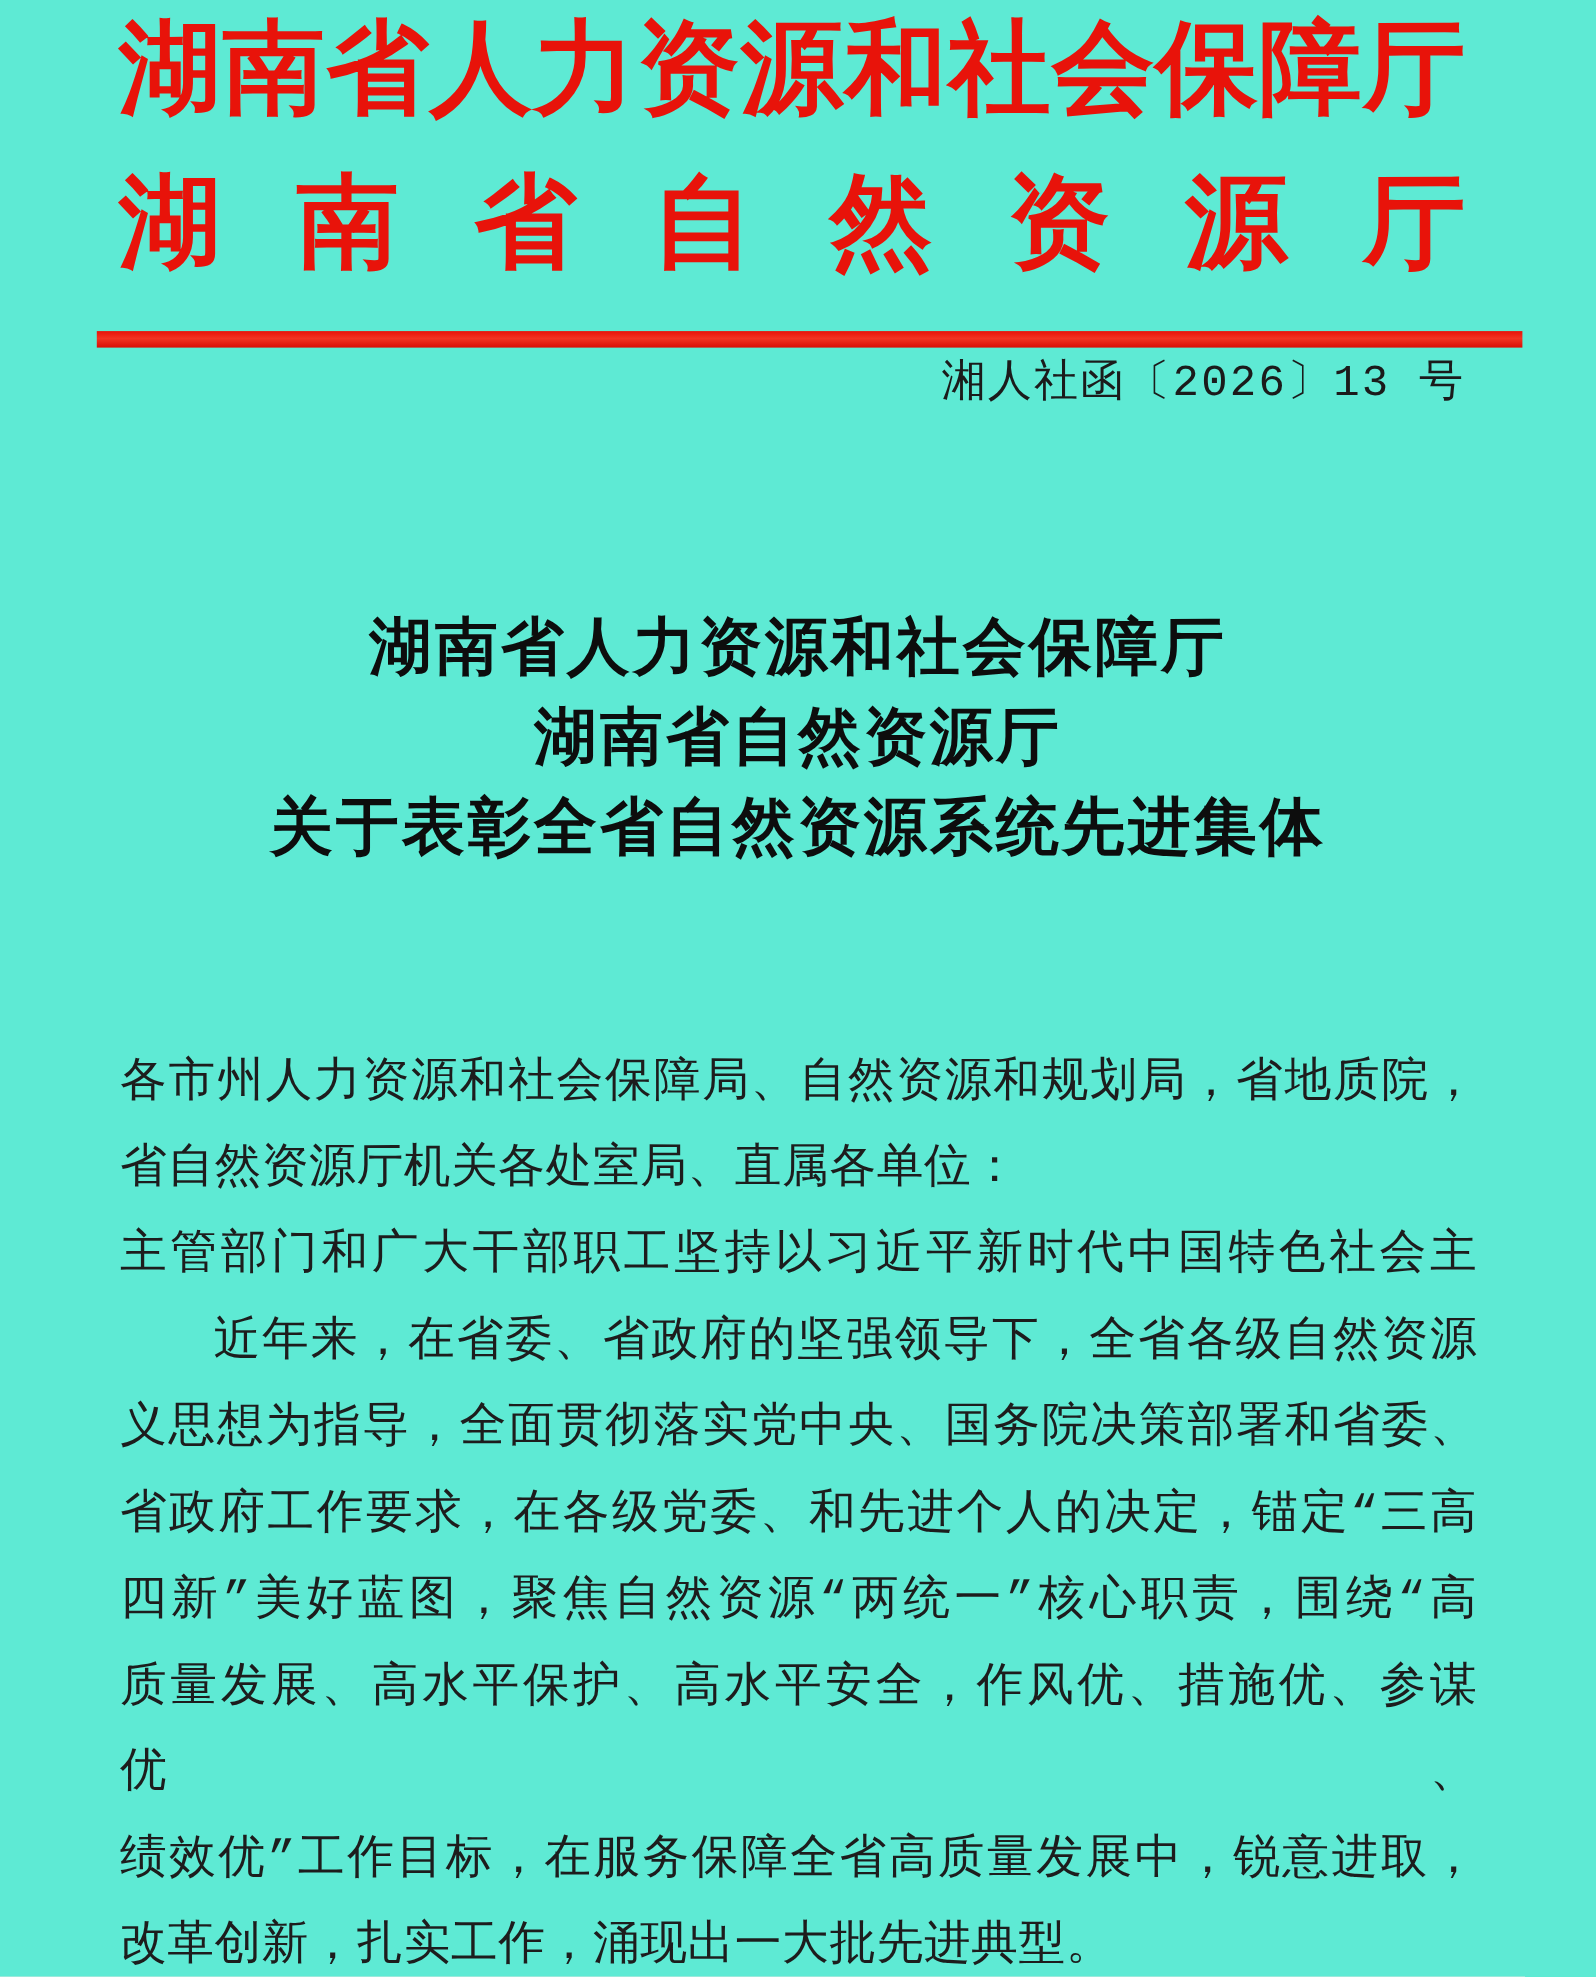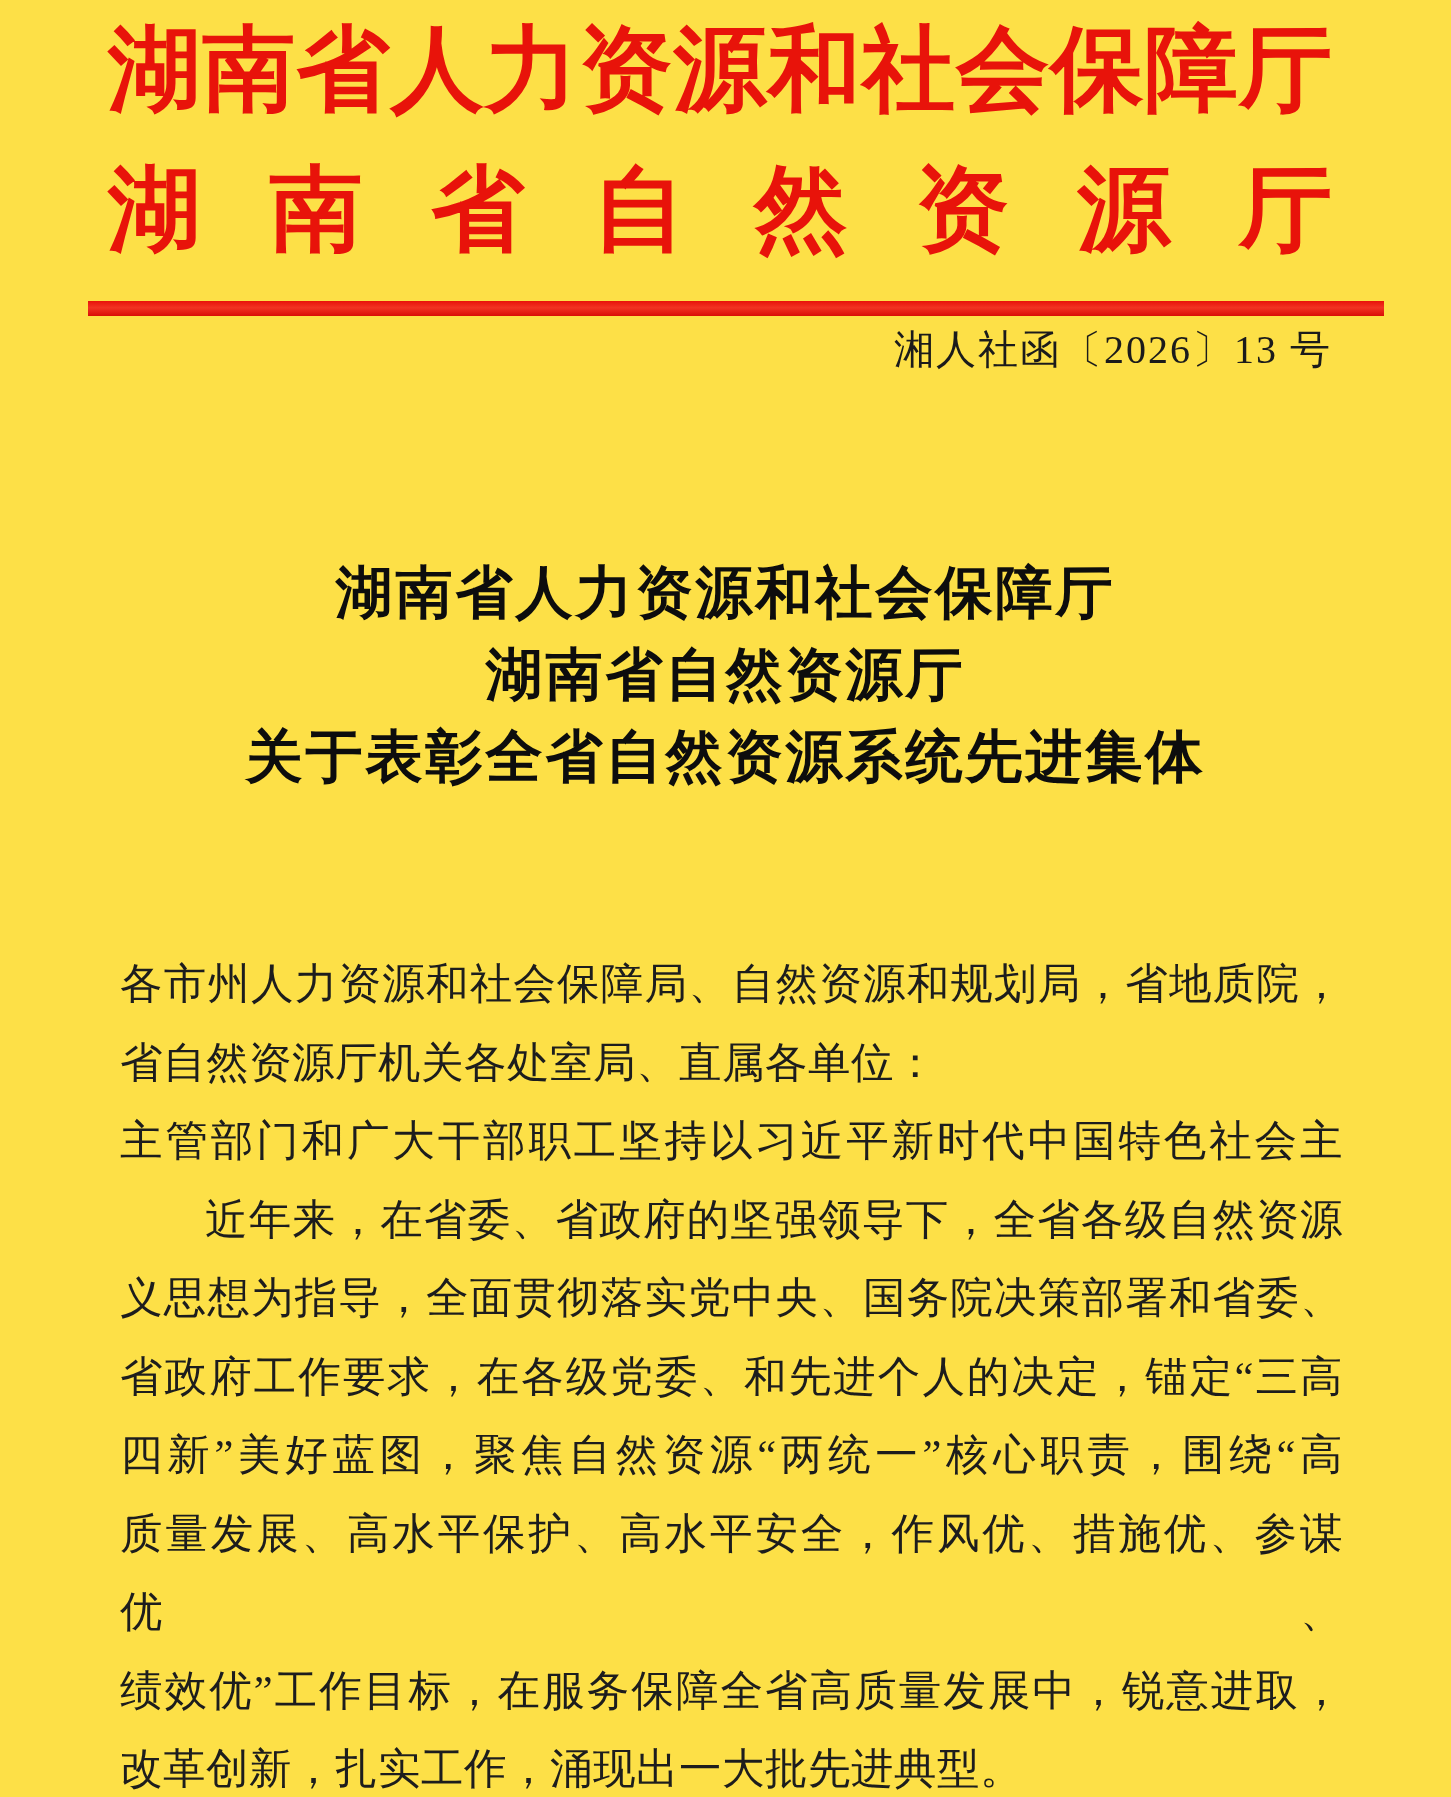--- a/index.html
+++ b/index.html
@@ -5,23 +5,23 @@
   html, body {
     margin: 0;
     padding: 0;
     background: #e9e9e9;
   }
   .page {
     position: relative;
     width: 1451px;
     height: 1797px;
     margin: 0 auto;
-    background: #fde047;
+    background: #5eead4;
     overflow: hidden;
-    font-family: Liberation Serif, serif;
+    font-family: Liberation Mono, monospace;
   }
   
   .letterhead {
     position: absolute;
     top: 0;
     left: 108px;
     width: 1224px;
   }
   .lh-line {
     color: #e8130a;
@@ -78,21 +78,20 @@
     top: 945px;
     left: 109px;
     width: 1234px;
     color: #1d1d1d;
   }
   .body-line {
     font-size: 42.5px;
     line-height: 78.5px;
     text-align: left;
     letter-spacing: 0.5px;
-    margin-left: 11px;
   }
   .body-line.just {
     text-align: justify;
     text-align-last: justify;
   }
   .body-line.indent {
     text-indent: 2em;
   }
 </style>
 </head>

